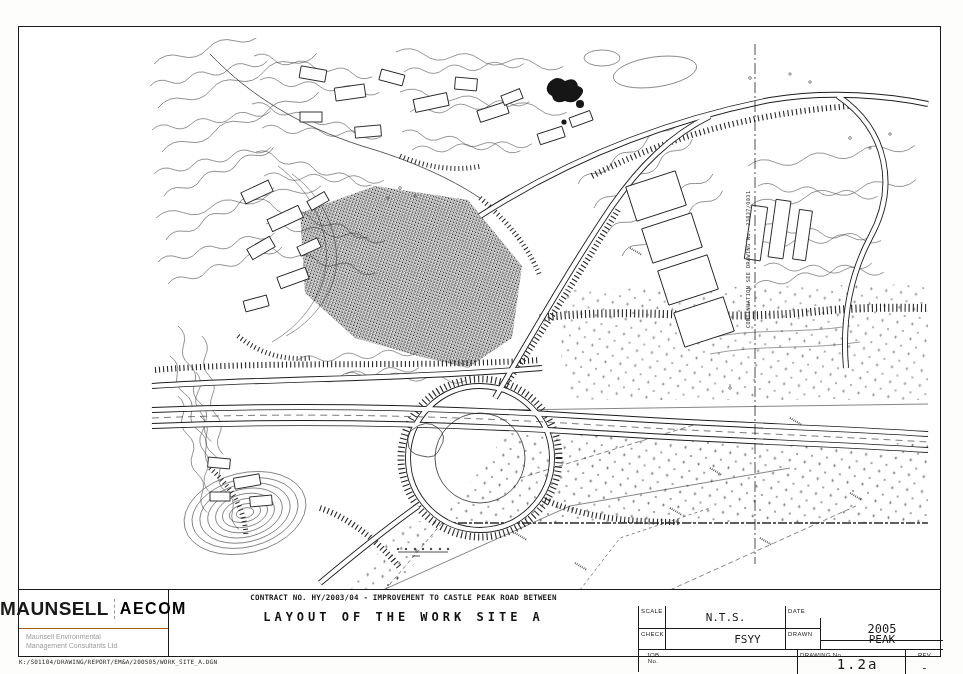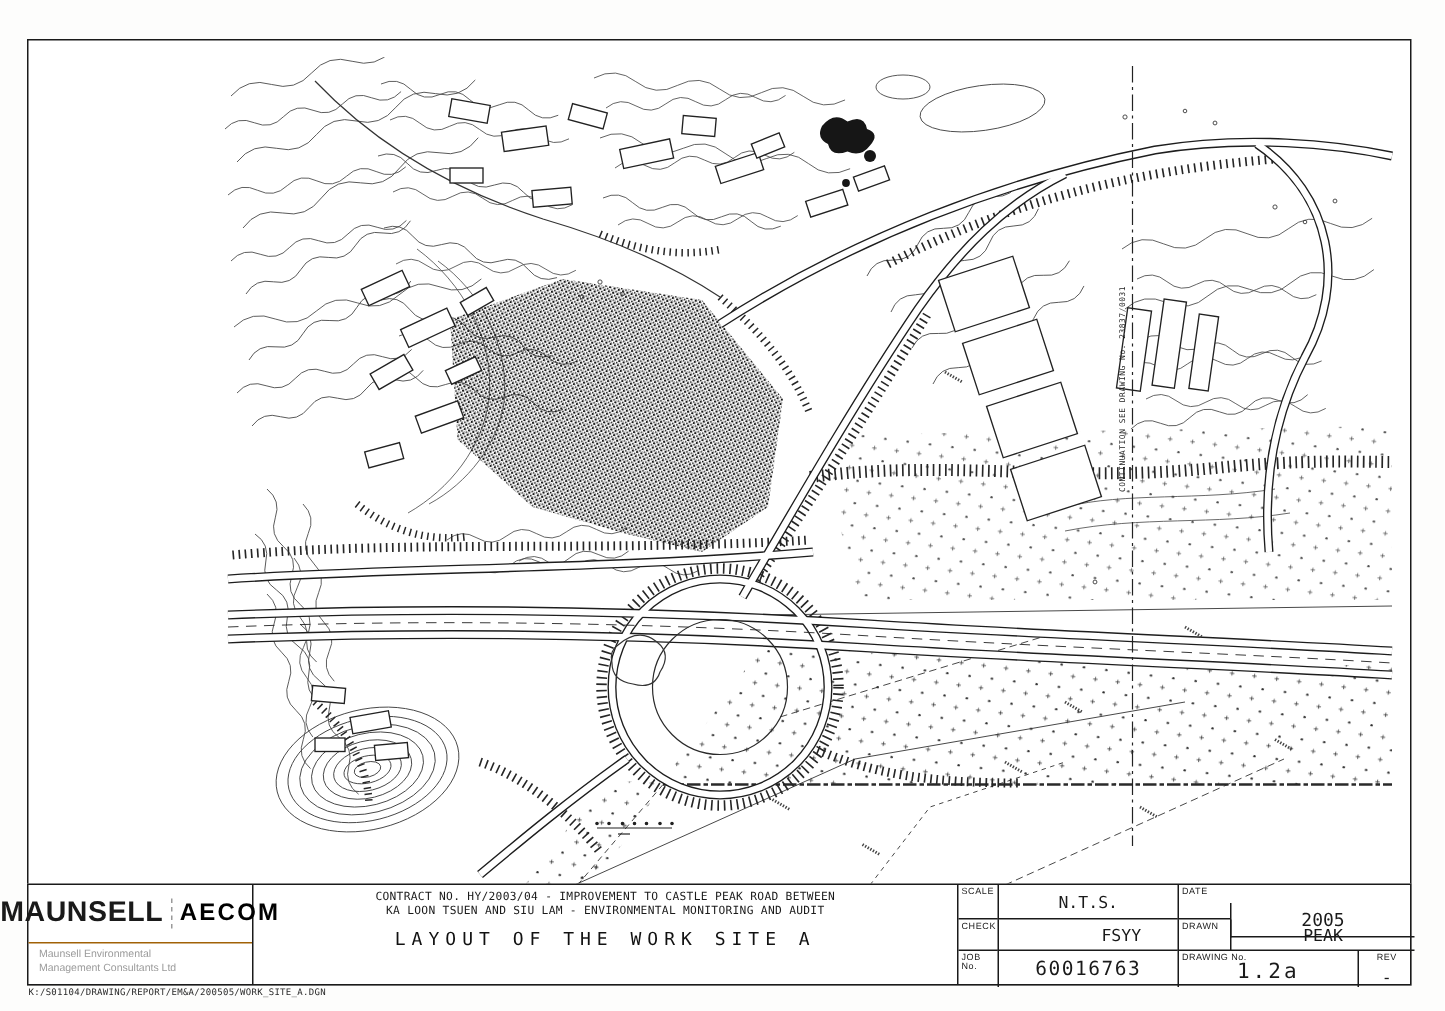--- a/index.html
+++ b/index.html
@@ -14,35 +14,35 @@
       border:1.5px solid #1a1a1a;box-sizing:border-box;background:#fff;}
   .tb-logo{position:absolute;left:0;top:0;width:150px;height:100%;
            border-right:1.2px solid #1a1a1a;box-sizing:border-box;}
   .logo-top{height:39px;border-bottom:1px solid #a16207;box-sizing:border-box;
             display:flex;align-items:center;justify-content:center;gap:5px;}
   .logo-primary{font-size:19px;font-weight:bold;letter-spacing:.4px;color:#1a1a1a;}
   .logo-div{width:0;height:20px;border-left:1.4px dashed #9a9a9a;}
   .logo-secondary{font-size:16px;font-weight:600;letter-spacing:1.5px;color:#000000;}
   .logo-sub{padding:3px 0 0 7px;font-size:7px;line-height:1.3;color:#9b9b9b;}
   .tb-center{position:absolute;left:150px;top:0;width:469px;height:100%;
-             text-align:center;box-sizing:border-box;}
+             text-align:center;box-sizing:border-box;font-weight:bold;}
   .contract{margin-top:3px;font-family:"DejaVu Sans Mono",monospace;
             font-size:7.5px;line-height:1.2;letter-spacing:.2px;color:#1a1a1a;}
   .sheet-title{margin-top:8px;font-family:"DejaVu Sans Mono",monospace;
                font-size:12px;letter-spacing:4px;color:#111;}
-  .tb-table{position:absolute;left:619px;top:0;width:304px;height:100%;
-            border-left:1.2px solid #1a1a1a;box-sizing:border-box;}
+  .tb-table{position:absolute;left:619px;top:16px;width:304px;height:100%;
+            border-left:1.2px solid #1a1a1a;box-sizing:border-box;text-align:center;}
   .c{position:absolute;box-sizing:border-box;display:flex;align-items:center;
      justify-content:center;font-family:"DejaVu Sans Mono",monospace;color:#1a1a1a;}
   .bl{border-left:1.2px solid #1a1a1a;}
   .bb{border-bottom:1.2px solid #1a1a1a;}
   .lab{font-family:"Liberation Sans",sans-serif;font-size:6px;letter-spacing:.4px;
        justify-content:flex-start;align-items:flex-start;padding:2px 0 0 2px;}
   .v11{font-size:11px;} .v12{font-size:12px;} .v13{font-size:13px;letter-spacing:1px;}
-  .drawcell{align-items:flex-end;padding-bottom:2px;font-size:14px;letter-spacing:2px;}
+  .drawcell{align-items:flex-end;padding-bottom:2px;font-size:14px;letter-spacing:2px;margin-left:12px;}
   .corner-lab{position:absolute;left:2px;top:2px;font-family:"Liberation Sans",sans-serif;
               font-size:6px;letter-spacing:.3px;}
   .revcell{flex-direction:column;justify-content:flex-start;padding-top:2px;font-size:11px;}
   .revcell .corner-lab{position:static;margin-bottom:3px;}
   .filepath{position:absolute;left:19px;top:658px;font-family:"DejaVu Sans Mono",monospace;
             font-size:6px;letter-spacing:.2px;color:#2a2a2a;}
 </style>
 </head>
 <body>
 
@@ -278,38 +278,36 @@
     </div>
     <div class="logo-sub">
       <div>Maunsell Environmental</div>
       <div>Management Consultants Ltd</div>
     </div>
   </div>
 
   <div class="tb-center">
     <div class="contract">
       <div>CONTRACT NO. HY/2003/04 - IMPROVEMENT TO CASTLE PEAK ROAD BETWEEN</div>
-      <div>KA LOON TSUEN AND SIU LAM - ENVIRONMENTAL MONITORING AND AUDIT</div>
     </div>
     <div class="sheet-title">LAYOUT OF THE WORK SITE A</div>
   </div>
 
   <div class="tb-table">
     <div class="c lab bb" style="left:0;top:0;width:26px;height:23px;">SCALE</div>
     <div class="c v11 bl bb" style="left:26px;top:0;width:120px;height:23px;">N.T.S.</div>
     <div class="c lab bl bb" style="left:146px;top:0;width:35px;height:23px;">DATE</div>
     <div class="c v12 bl bb" style="left:181px;top:0;width:123px;height:23px;margin-top:12px;">2005</div>
 
     <div class="c lab bb" style="left:0;top:23px;width:26px;height:21px;">CHECK</div>
     <div class="c v11 bl bb" style="left:26px;top:23px;width:120px;height:21px;padding-left:44px;">FSYY</div>
     <div class="c lab bl bb" style="left:146px;top:23px;width:35px;height:21px;">DRAWN</div>
     <div class="c v11 bl bb" style="left:181px;top:23px;width:123px;height:21px;">PEAK</div>
 
     <div class="c lab" style="left:0;top:44px;width:26px;height:24px;">JOB No.</div>
-    <div class="c v13 bl" style="left:26px;top:44px;width:120px;height:24px;">60016763</div>
     <div class="c drawcell bl" style="left:146px;top:44px;width:120px;height:24px;">
       <span class="corner-lab">DRAWING No.</span>
       <span>1.2a</span>
     </div>
     <div class="c revcell bl" style="left:266px;top:44px;width:38px;height:24px;">
       <span class="corner-lab">REV</span>
       <span>-</span>
     </div>
   </div>
 </div>

